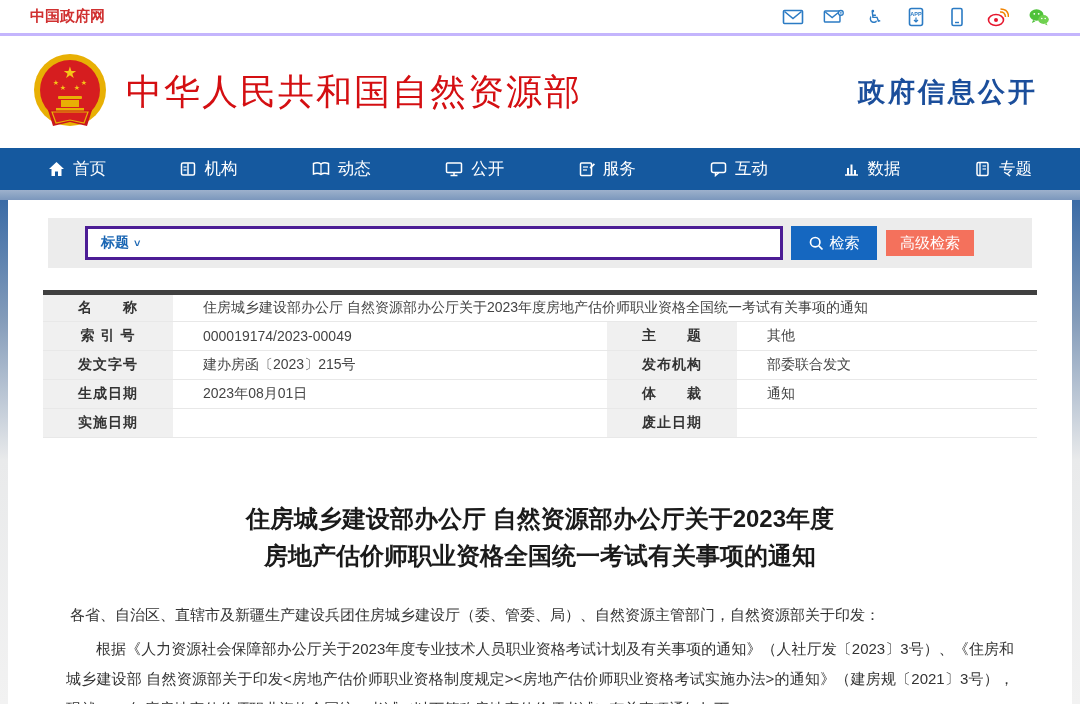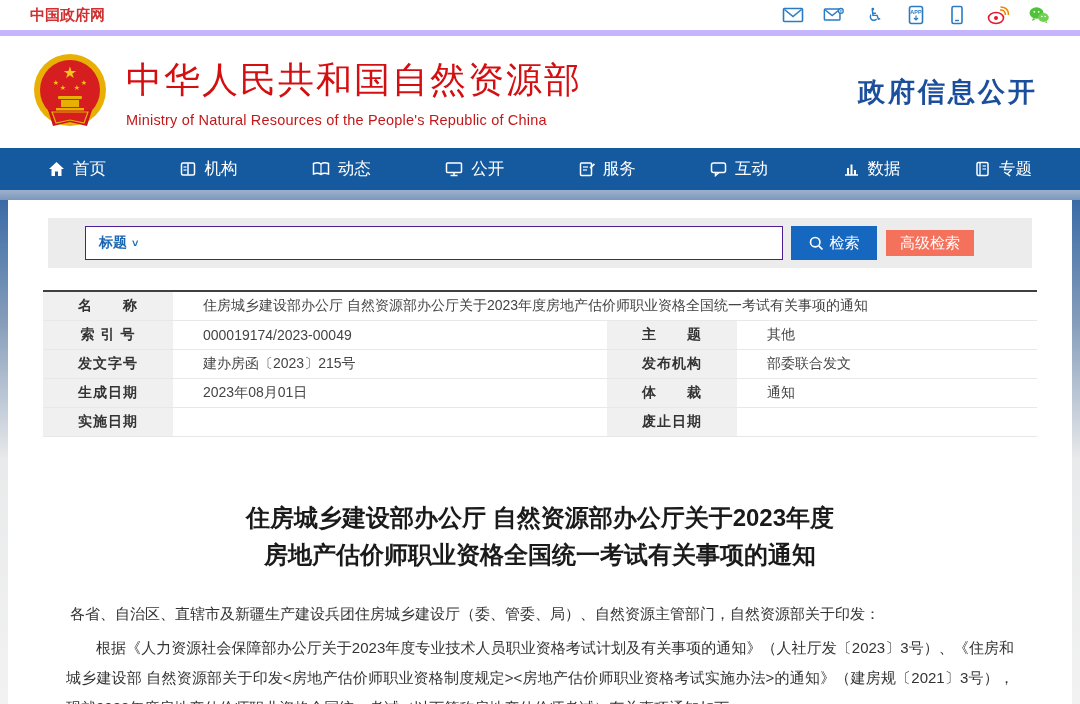--- a/index.html
+++ b/index.html
@@ -1,20 +1,20 @@
 <!DOCTYPE html>
 <html><head>
 <meta charset="utf-8">
 <style>
   * { margin:0; padding:0; box-sizing:border-box; }
   html,body { width:1080px; height:704px; overflow:hidden; background:#fff;
     font-family:"Liberation Sans","DejaVu Sans",sans-serif; }
 
   
-  .topbar { height:36px; background:#fff; border-bottom:6px solid #c4b5fd;
+  .topbar { height:36px; background:#fff; border-bottom:3px solid #c4b5fd;
     display:flex; align-items:center; justify-content:space-between; padding:6px 30px; }
   .gov-link { color:#d03030; font-size:15px; font-weight:bold; cursor:pointer; }
   .top-icons { display:flex; align-items:center; gap:19px; }
   .top-icons .ticon { width:22px; height:20px; display:flex; align-items:center; justify-content:center; cursor:pointer; }
   .access-glyph { color:#2b7bc4; font-size:18px; line-height:1; }
 
   
   .header { height:112px; background:#fff; display:flex; align-items:center; padding:0 30px; }
   .emblem { width:80px; height:80px; }
   .title-block { margin-left:16px; }
@@ -31,32 +31,32 @@
   .band { height:10px; background:linear-gradient(to bottom,#9db1cc,#7b97bc); }
 
   
   .lower { height:504px; padding:0 8px;
     background:linear-gradient(to bottom,#3a6ba6 0px,#849cba 120px,#e9eaeb 260px,#f2f2f2 100%); }
   .main { background:#fff; height:100%; overflow:hidden; }
 
   
   .search-panel { margin:18px 40px 0; height:50px; background:#ececec;
     display:flex; align-items:center; padding:0 58px 0 37px; }
-  .search-input { flex:1; height:34px; background:#fff; border:1px solid #4c1d95;
+  .search-input { flex:1; height:34px; background:#fff; border:3px solid #4c1d95;
     display:flex; align-items:center; padding:0 13px; cursor:text; }
   .field-select { color:#1a66b3; font-size:14px; font-weight:bold; display:flex; align-items:center; gap:5px; cursor:pointer; }
   .caret { font-size:11px; }
   .btn-search { width:86px; height:34px; margin-left:8px; background:#1567c0; border:none;
     color:#fff; font-size:15px; display:flex; align-items:center; justify-content:center; gap:6px; cursor:pointer; }
   .btn-adv { width:88px; height:26px; margin-left:9px; background:#f4715c; border:none;
     color:#fff; font-size:15px; cursor:pointer; }
 
   
   .meta-table { margin:22px 35px 0; width:calc(100% - 70px); border-collapse:collapse;
-    font-size:14px; border-top:2px solid #404040; }
+    font-size:14px; border-top:5px solid #404040; }
   .meta-table tr { border-bottom:1px solid #e8e8e8; }
   .meta-table td { height:29px; vertical-align:middle; }
   td.mlabel { width:130px; background:#f0f0f0; color:#333; font-weight:bold;
     text-align:center; letter-spacing:1px; }
   td.mvalue { padding-left:30px; color:#444; background:#fff;margin-left:14px; }
   td.mvalue1 { width:426px; }
   td.mgap { width:8px; background:#fff; }
 
   
   .article { padding:0 58px; }
@@ -135,21 +135,20 @@
     <text x="26" y="33" text-anchor="middle" font-size="7" fill="#f5c518">★</text>
     <text x="33" y="38" text-anchor="middle" font-size="7" fill="#f5c518">★</text>
     <text x="47" y="38" text-anchor="middle" font-size="7" fill="#f5c518">★</text>
     <text x="54" y="33" text-anchor="middle" font-size="7" fill="#f5c518">★</text>
     <rect x="28" y="44" width="24" height="3" rx="1" fill="#e8b004"></rect>
     <rect x="31" y="48" width="18" height="7" fill="#e8b004"></rect>
     <rect x="26" y="56" width="28" height="2.5" fill="#e8b004"></rect>
   </svg>
   <div class="title-block">
     <div class="ministry-cn">中华人民共和国自然资源部</div>
-    <div class="ministry-en">Ministry of Natural Resources of the People's Republic of China</div>
   </div>
   <div class="section-title">政府信息公开</div>
 </div>
 
 <div class="nav">
   <div class="nav-item">
     <svg width="17" height="16" viewBox="0 0 17 16">
         <path d="M8.5 1 L16 8 H13.5 V15 H10 V10.5 H7 V15 H3.5 V8 H1 Z" fill="#fff"></path>
       </svg>
     <span>首页</span>

